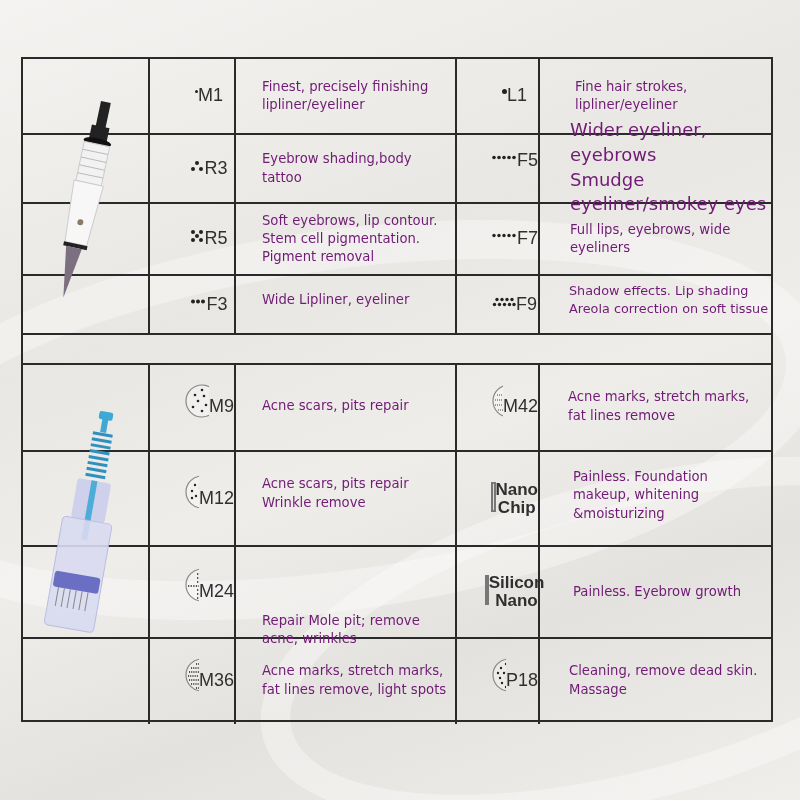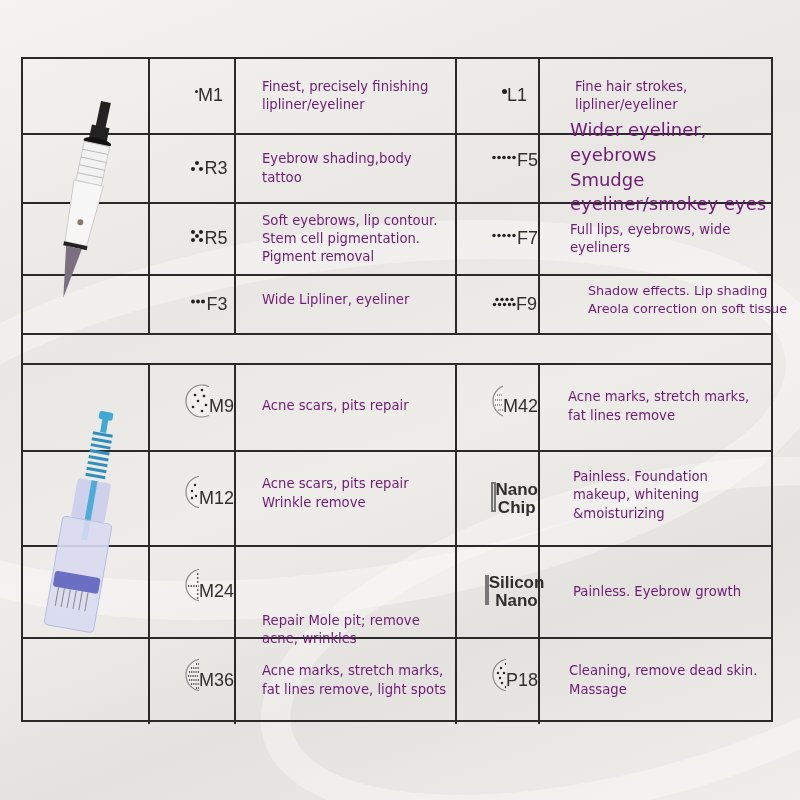--- a/index.html
+++ b/index.html
@@ -192,21 +192,21 @@
       <circle cx="15" cy="2.5" r="1.7" fill="#222"></circle>
       <circle cx="20" cy="2.5" r="1.7" fill="#222"></circle>
     <circle cx="2.5" cy="7.5" r="1.7" fill="#222"></circle>
       <circle cx="7.5" cy="7.5" r="1.7" fill="#222"></circle>
       <circle cx="12.5" cy="7.5" r="1.7" fill="#222"></circle>
       <circle cx="17.5" cy="7.5" r="1.7" fill="#222"></circle>
       <circle cx="22" cy="7.5" r="1.7" fill="#222"></circle>
   </svg>
   <div class="code">F9</div>
 </div>
-<div class="desc" style="left:559px; top:276px; width:233px; height:48px; padding-left:29px; font-size:12.8px;">Shadow effects. Lip shading
+<div class="desc" style="left:540px; top:276px; width:233px; height:48px; padding-left:29px; font-size:12.8px;">Shadow effects. Lip shading
 Areola correction on soft tissue</div>
 
 <div class="cell" style="left:148px; top:363px; width:86px; height:87px;">
   <svg width="36" height="36" style="margin-bottom:12px;">
     <circle cx="18" cy="18" r="16" fill="rgba(255,255,255,0.3)" stroke="#888" stroke-width="1.2"></circle>
     <circle cx="18" cy="7" r="1.3" fill="#222"></circle>
       <circle cx="11" cy="12" r="1.3" fill="#222"></circle>
       <circle cx="20" cy="13" r="1.3" fill="#222"></circle>
       <circle cx="27" cy="12" r="1.3" fill="#222"></circle>
     <circle cx="14" cy="18" r="1.3" fill="#222"></circle>

